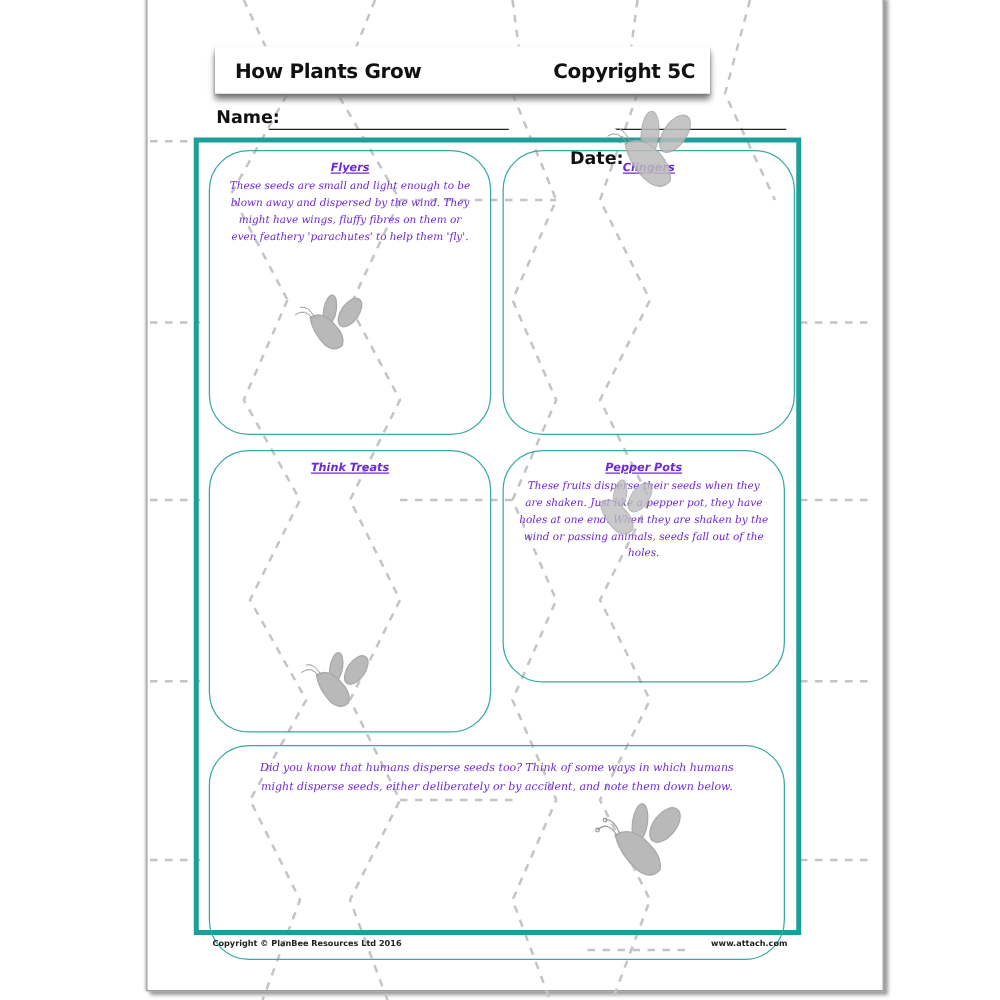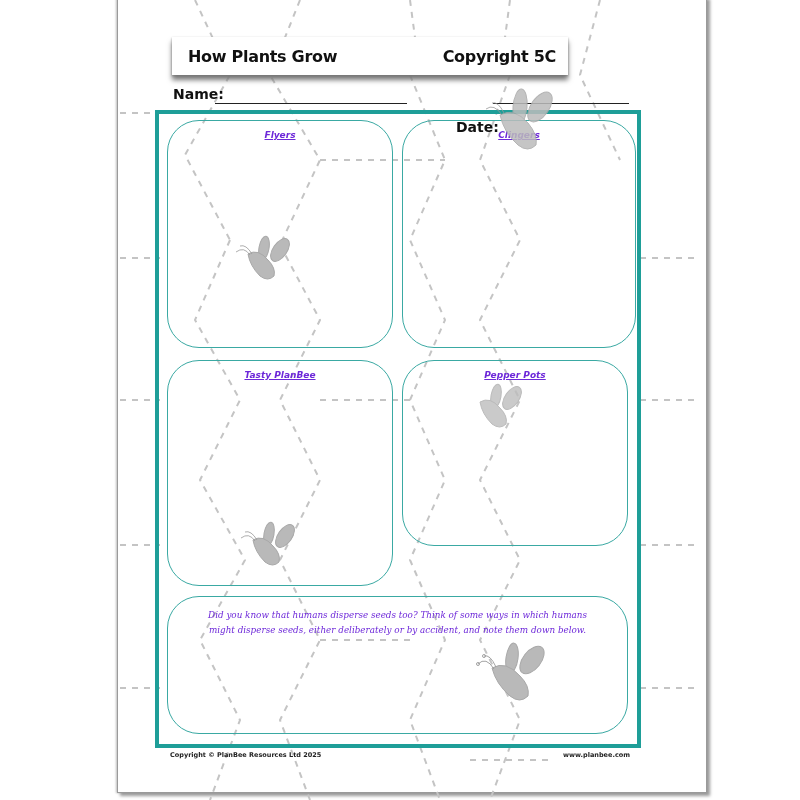--- a/index.html
+++ b/index.html
@@ -76,21 +76,21 @@
     .card .card-body {
       font-size: 8.4px;
       line-height: 13.6px;
       padding: 0 12px;
       margin-top: 1px;
     }
     .c1 { left: 167px; top: 120px; width: 226px; height: 228px; }
     .c2 { left: 402px; top: 120px; width: 234px; height: 228px; text-align: center; }
     .c3 { left: 167px; top: 360px; width: 226px; height: 226px; }
     .c4 { left: 402px; top: 360px; width: 226px; height: 186px; }
-    .c5 { left: 167px; top: 596px; width: 461px; height: 138px; }
+    .c5 { left: 167px; top: 596px; width: 461px; height: 172px; }
     .c5 .card-body { margin-top: 11px; font-size: 8.8px; line-height: 15px; padding: 0 40px; }
     .footer {
       position: absolute; left: 170px; top: 751px; width: 460px;
       font-family: "DejaVu Sans", sans-serif; font-weight: bold; font-size: 6.5px; color: #222;
       display: flex; justify-content: space-between;
     }
     .bee { position: absolute; }
   </style>
 </head>
 <body>
@@ -133,29 +133,31 @@
   <span class="name-label">Name:</span>
   <span class="name-line"></span>
   <span class="date-label">Date:</span>
   <span class="date-line"></span>
 </div>
 
 <div class="frame"></div>
 
 <div class="card c1">
   <div class="card-title">Flyers</div>
+  <div class="card-body">These seeds are small and light enough to be blown away and dispersed by the wind. They might have wings, fluffy fibres on them or even feathery 'parachutes' to help them 'fly'.</div>
 </div>
 <div class="card c2">
   <div class="card-title">Clingers</div>
 </div>
 <div class="card c3">
-  <div class="card-title">Tasty PlanBee</div>
+  <div class="card-title">Think Treats</div>
 </div>
 <div class="card c4">
   <div class="card-title">Pepper Pots</div>
+  <div class="card-body">These fruits disperse their seeds when they are shaken. Just like a pepper pot, they have holes at one end. When they are shaken by the wind or passing animals, seeds fall out of the holes.</div>
 </div>
 <div class="card c5">
   <div class="card-body">Did you know that humans disperse seeds too? Think of some ways in which humans might disperse seeds, either deliberately or by accident, and note them down below.</div>
 </div>
 
 <svg class="bee" style="left:230px;top:232px" width="70" height="52" viewBox="0 0 70 52">
   <g fill="#b9b9b9" stroke="#a8a8a8" stroke-width="1">
     <ellipse cx="34" cy="16" rx="5" ry="12" transform="rotate(10 34 16)"></ellipse>
     <ellipse cx="50" cy="18" rx="7" ry="13" transform="rotate(35 50 18)"></ellipse>
     <path d="M18 22 Q28 16 38 28 Q46 36 44 44 Q38 50 30 44 Q20 34 18 22 Z"></path>
@@ -206,15 +208,15 @@
   </g>
   <g stroke="#999" stroke-width="0.9" fill="none">
     <path d="M24 29 Q16 16 8 24"></path>
       <path d="M26 27 Q20 14 14 16"></path>
     <circle cx="8" cy="24" r="1.5"></circle>
       <circle cx="14" cy="16" r="1.5"></circle>
   </g>
 </svg>
 
 <div class="footer">
-  <span>Copyright © PlanBee Resources Ltd 2025</span>
-  <span>www.planbee.com</span>
+  <span>Copyright © PlanBee Resources Ltd 2016</span>
+  <span>www.attach.com</span>
 </div>
 
 </body></html>

